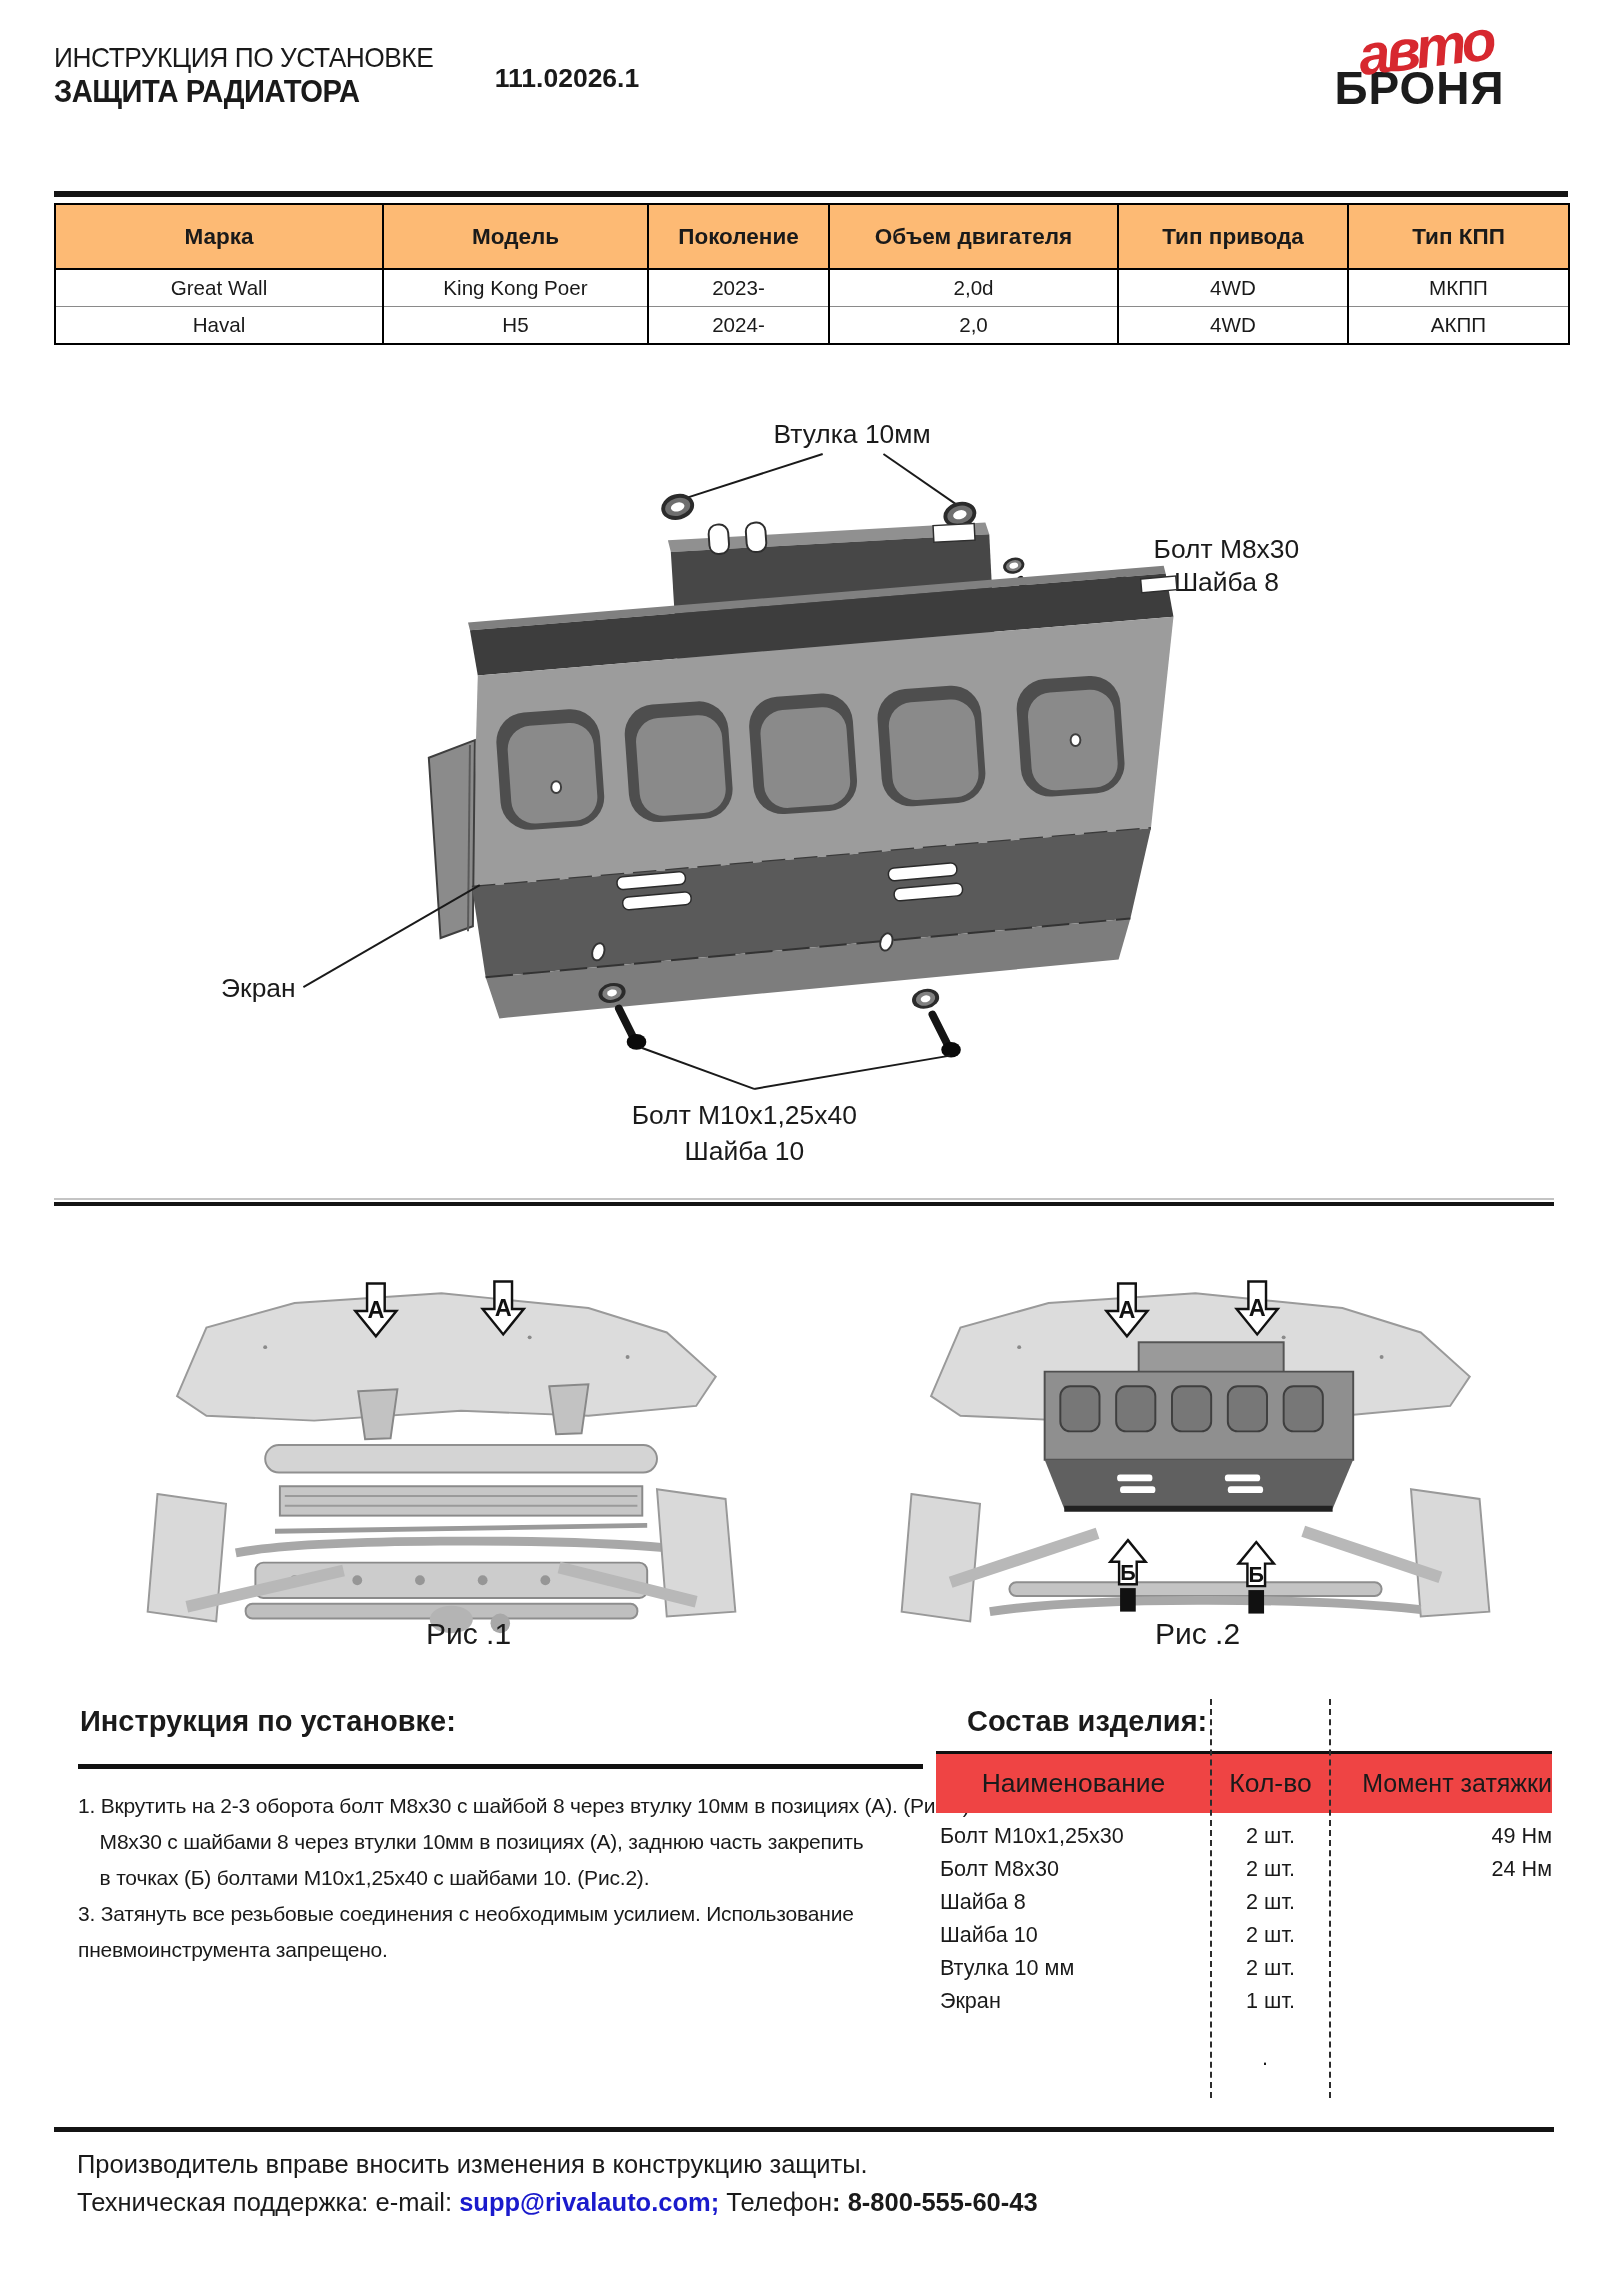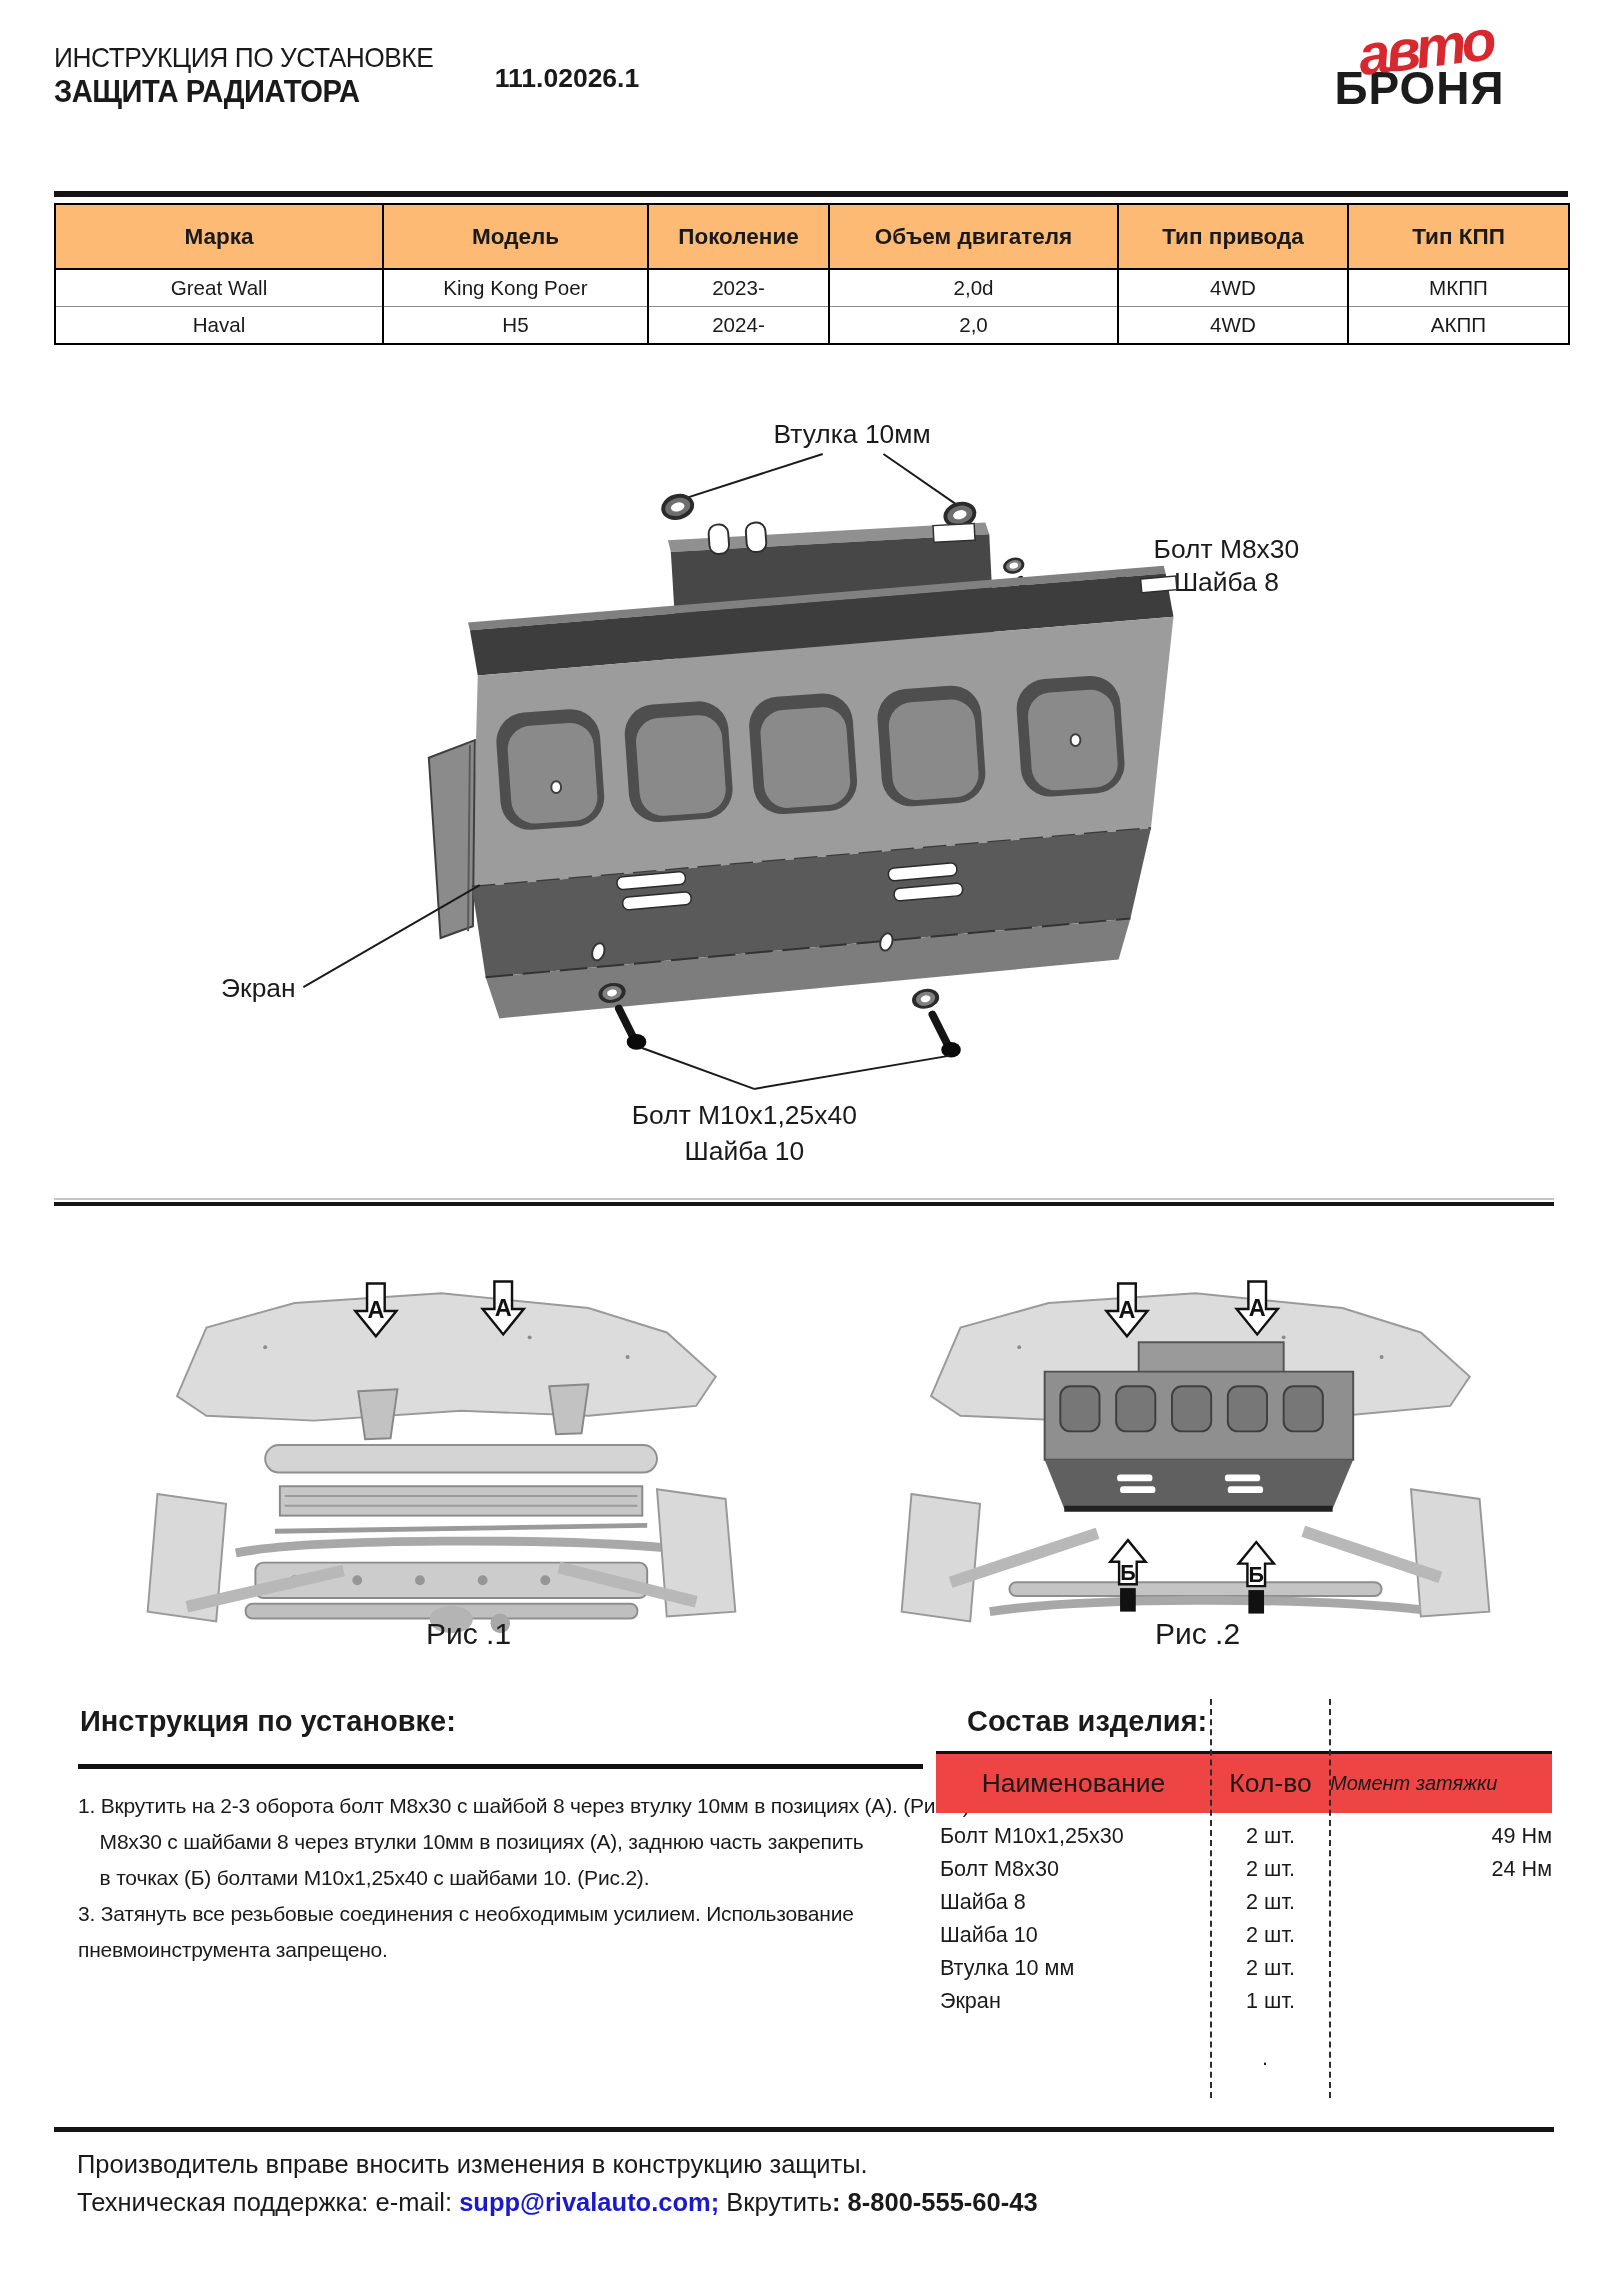--- a/index.html
+++ b/index.html
@@ -36,21 +36,21 @@
   .inst-underline{left:78px;top:1764px;width:845px;height:4.9px;background:#111;}
   .inst-lines{left:78px;top:1788px;width:902px;font-size:21px;line-height:36px;letter-spacing:-0.2px;}
   .inst-line.indent{padding-left:21.6px;}
 
   
   .parts-title{left:967px;top:1705px;font-size:29px;font-weight:700;}
   .parts-rule{left:936px;top:1751px;width:616px;height:3.9px;background:#111;}
   .parts-head{left:936px;top:1754px;width:616px;height:59px;background:#ef4444;display:flex;align-items:center;z-index:0;}
   .parts-head .c1{width:275px;text-align:center;font-size:26.5px;}
   .parts-head .c2{width:119px;text-align:center;font-size:26.5px;}
-  .parts-head .c3{width:222px;text-align:left;font-size:20px;font-style:italic;}
+  .parts-head .c3{width:222px;text-align:right;font-size:25px;}
   .parts-dash{width:0;border-left:2.9px dashed #2c2c2c;z-index:2;}
   .parts-rows{left:936px;top:1819px;width:616px;font-size:21.6px;line-height:33px;z-index:1;}
   .parts-row{display:flex;}
   .parts-row .c1{width:275px;padding-left:3.9px;box-sizing:border-box;}
   .parts-row .c2{width:119px;text-align:center;}
   .parts-row .c3{width:222px;text-align:right;}
   .parts-dot{left:1262px;top:2045px;font-size:21.6px;}
 
   
   .footer-line1{left:77px;top:2150px;font-size:25.5px;}
@@ -372,17 +372,17 @@
         <div class="c1">Экран</div>
         <div class="c2">1 шт.</div>
         <div class="c3"></div>
       </div>
     </div>
   <div class="abs parts-dot">.</div>
 
   <div class="abs rule" style="left:54px;top:2127px;width:1500px;height:4.9px;"></div>
   <div class="abs footer-line1">Производитель вправе вносить изменения в конструкцию защиты.</div>
   <div class="abs footer-line2">
-    <span>Техническая поддержка:  e-mail: </span><span class="email" style="color:#1a1acc">supp@rivalauto.com</span><span class="email" style="color:#1a1acc">;</span><span> Вкрутить</span><span class="bold">: </span><span class="bold">8-800-555-60-43</span>
+    <span>Техническая поддержка:  e-mail: </span><span class="email" style="color:#1a1acc">supp@rivalauto.com</span><span class="email" style="color:#1a1acc">;</span><span> Телефон</span><span class="bold">: </span><span class="bold">8-800-555-60-43</span>
   </div>
 
 </div>
 
 
 </body></html>

